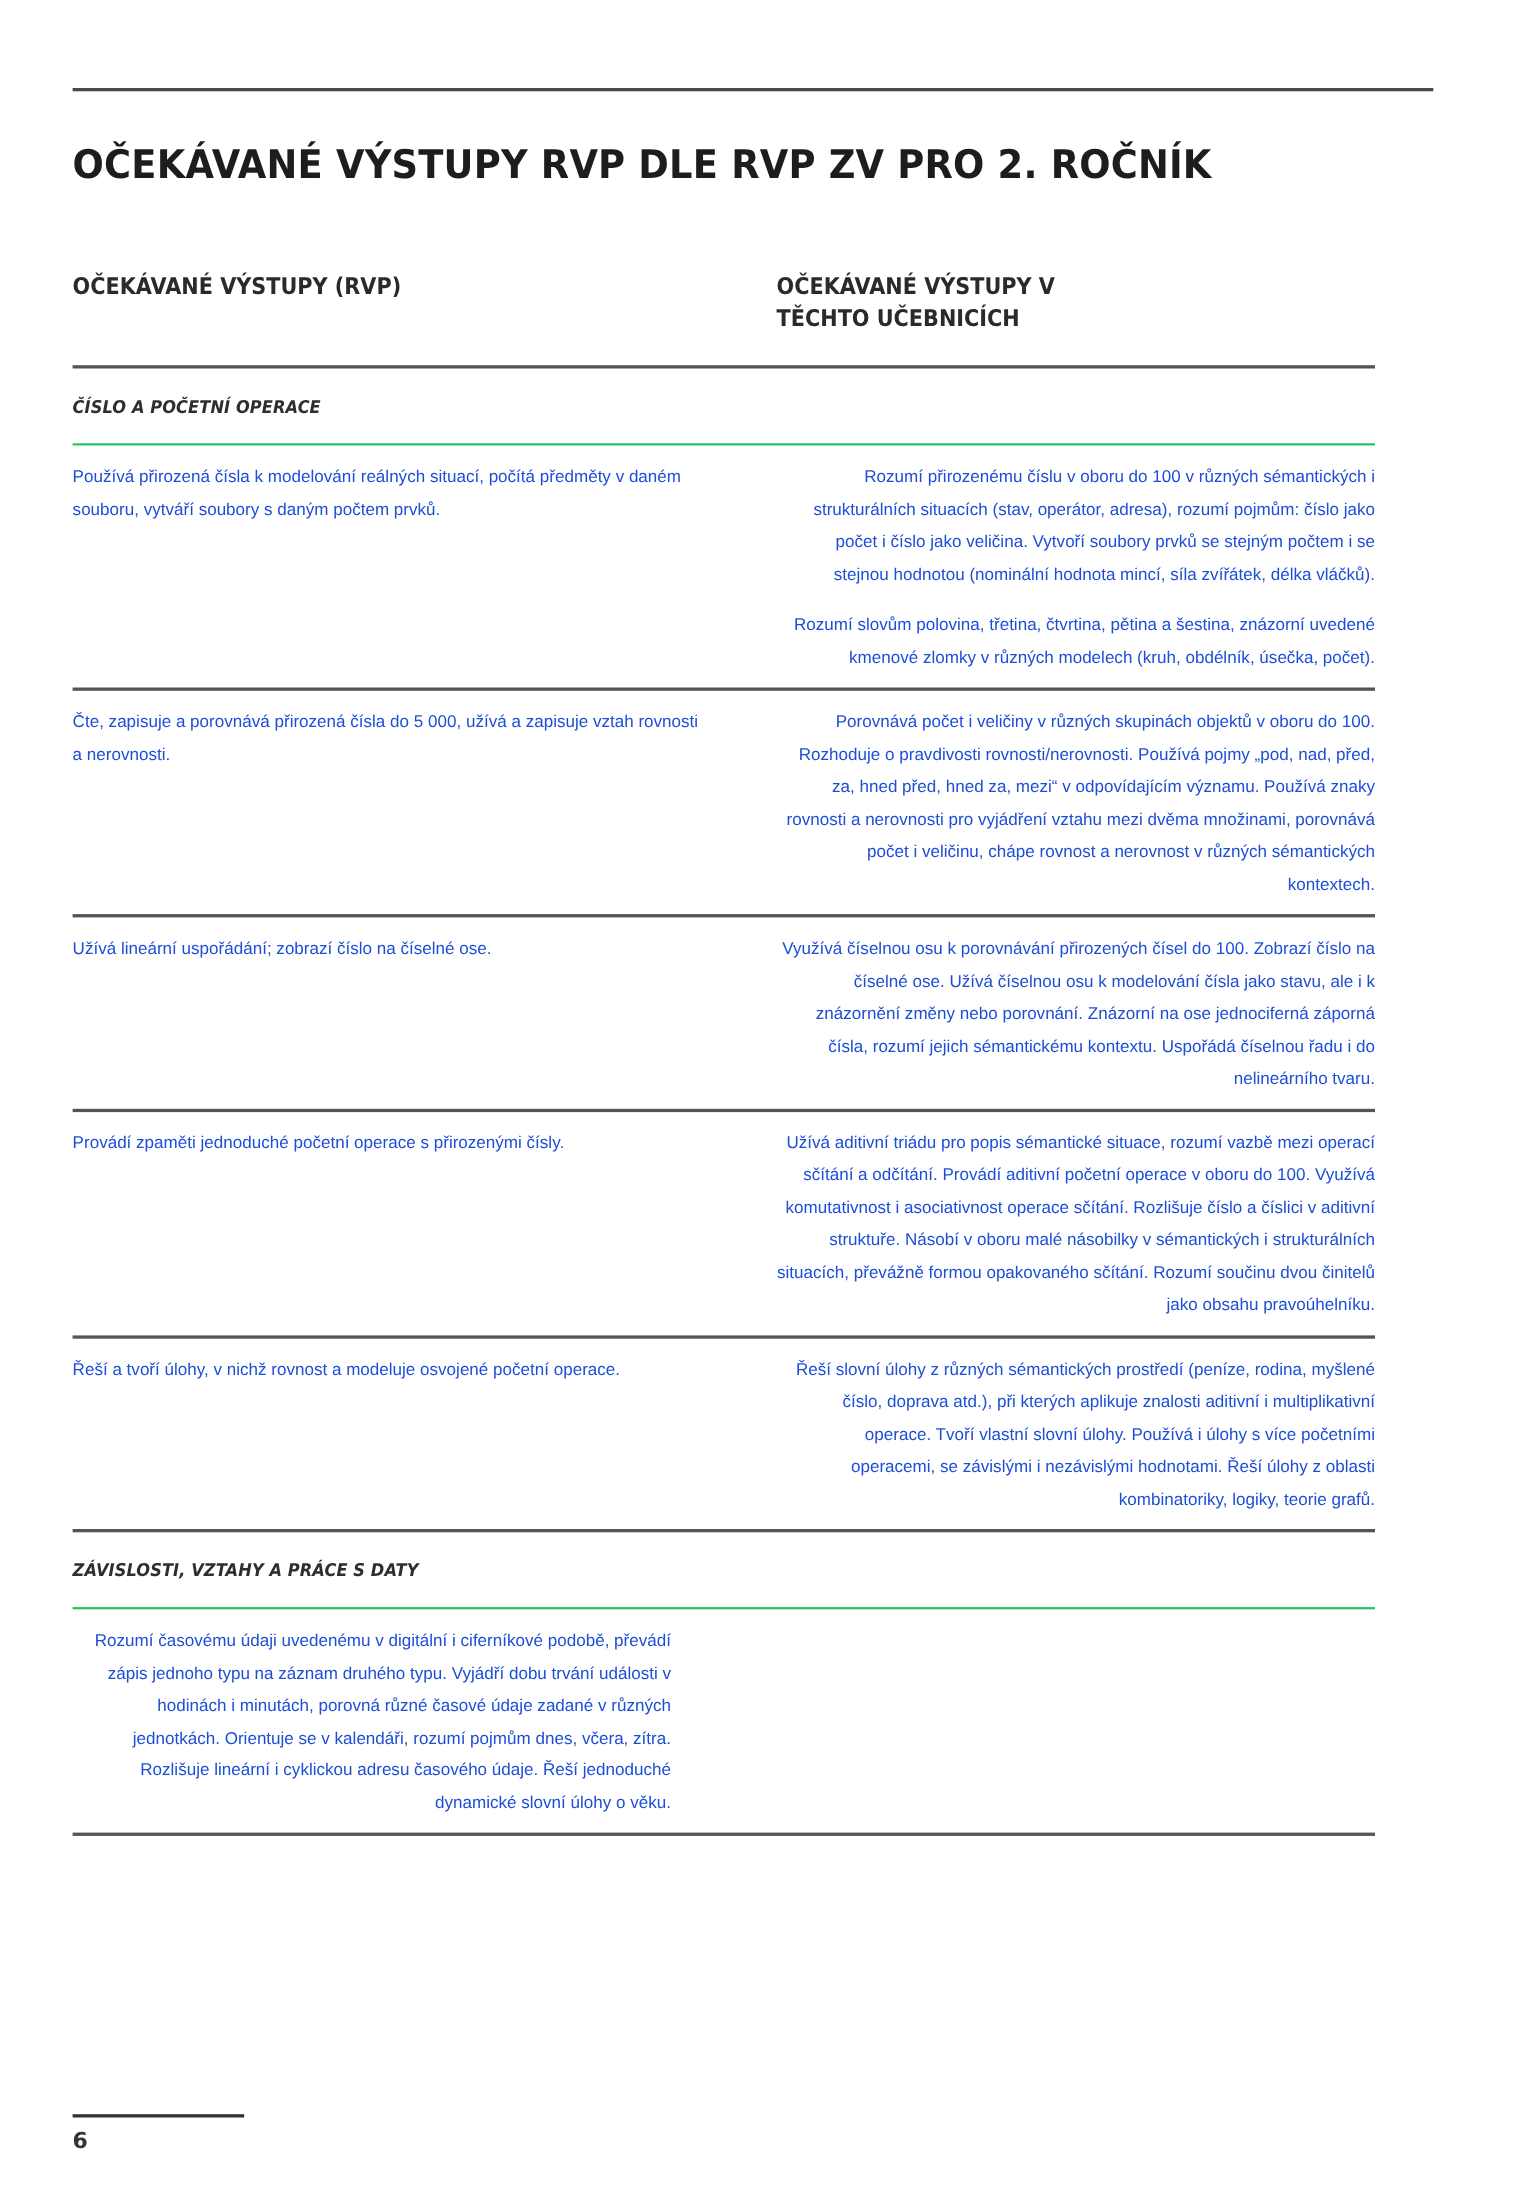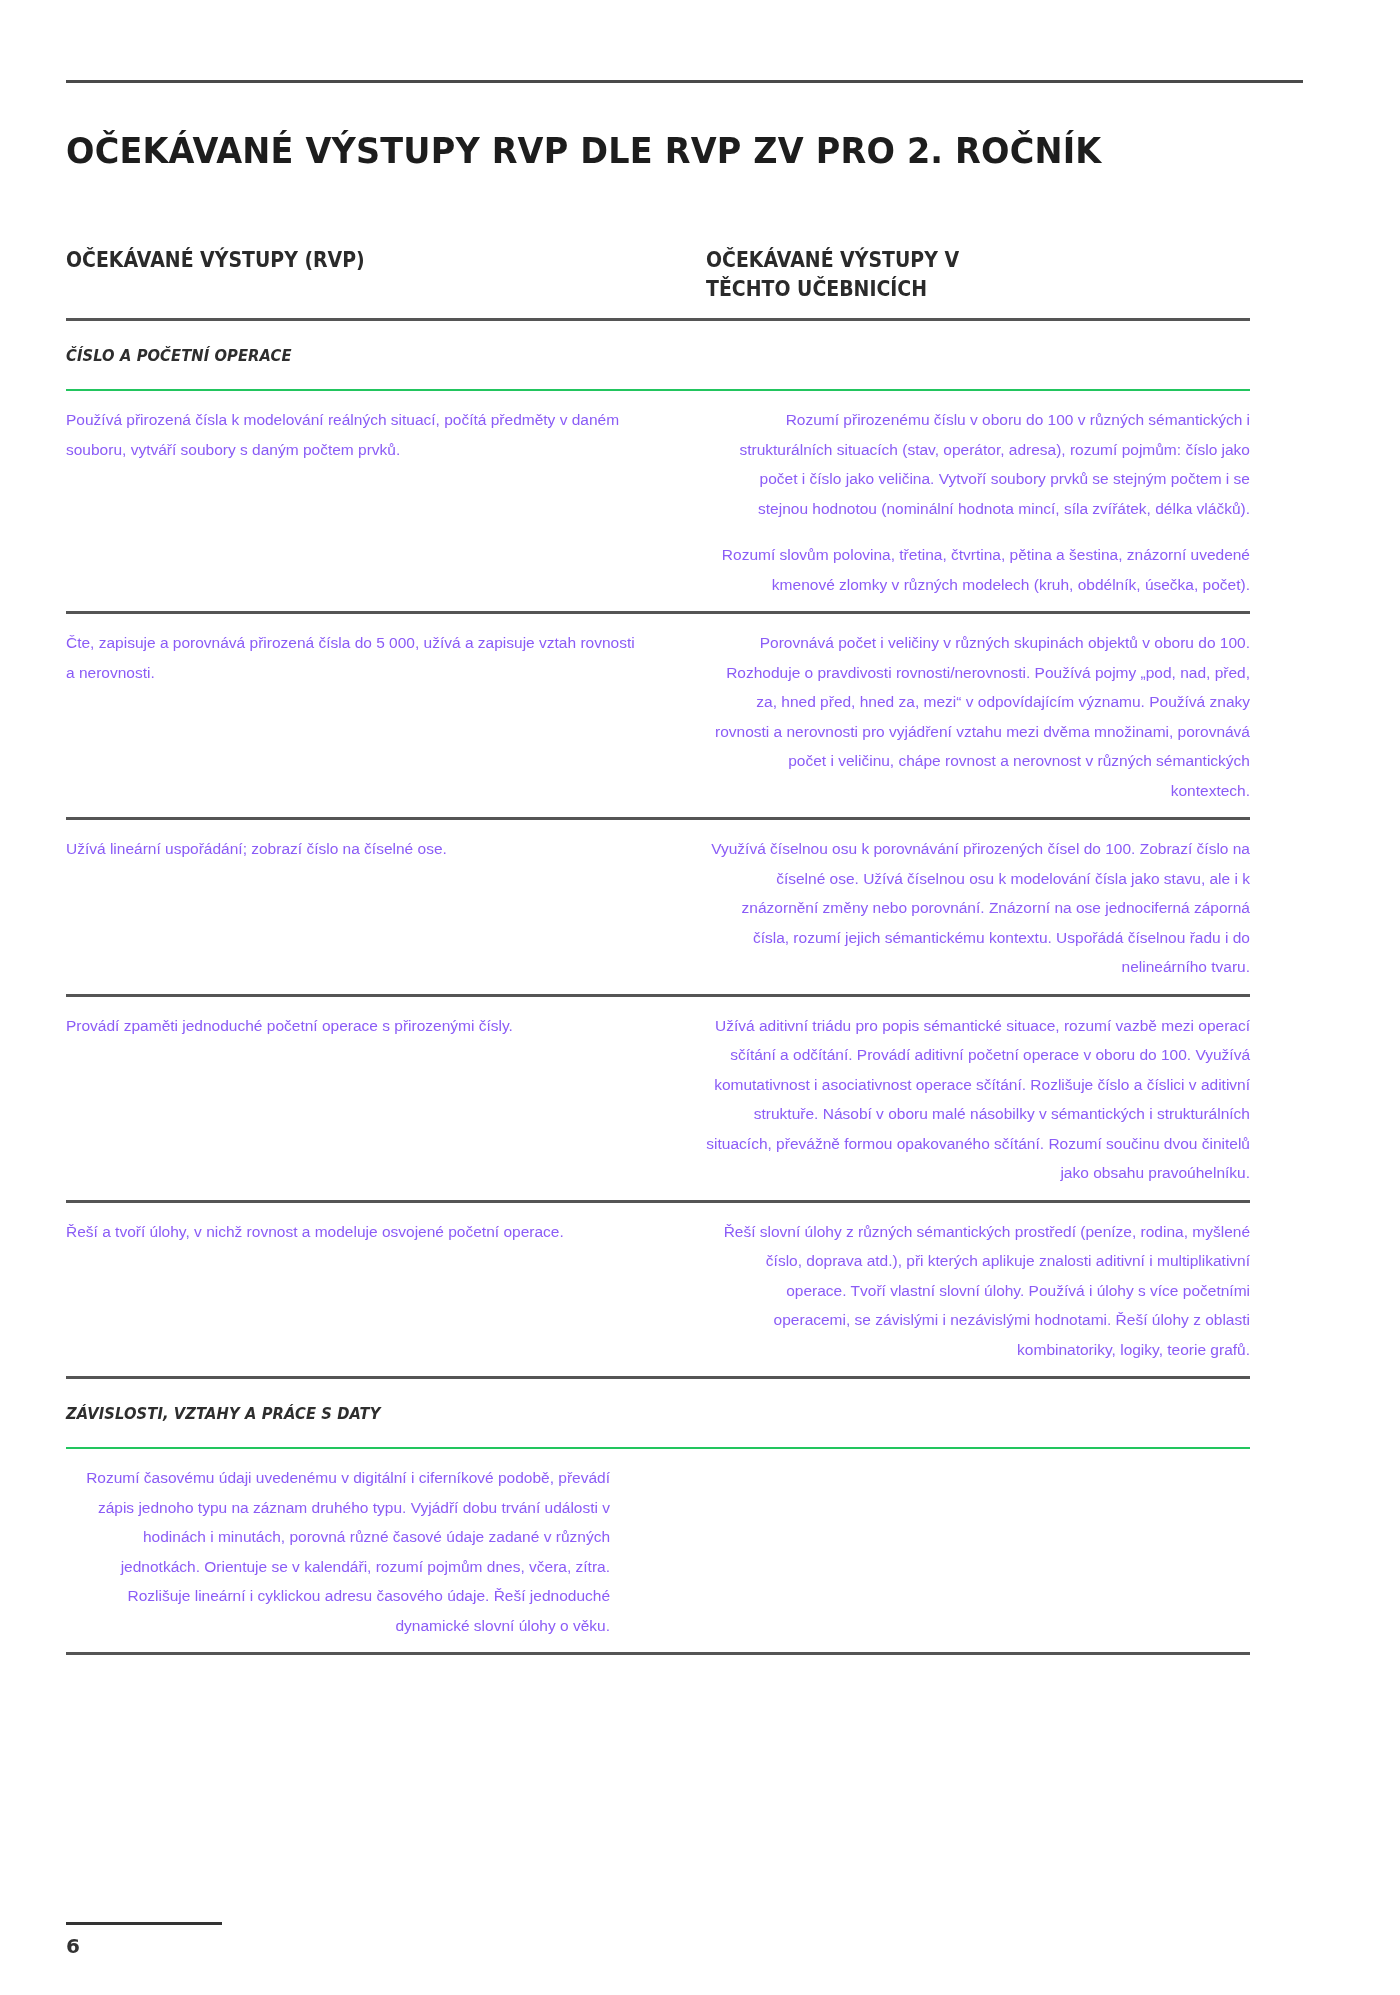--- a/index.html
+++ b/index.html
@@ -1,27 +1,27 @@
 <!DOCTYPE html>
 <html><head>
 <meta charset="utf-8">
 <style>
   html, body { margin: 0; padding: 0; background: #ffffff; }
   body { width: 1400px; height: 1995px; position: relative; font-family: "Liberation Sans", sans-serif; color: #3a3a3a; overflow: hidden; }
   .top-rule { position: absolute; left: 66px; top: 80px; width: 1237px; height: 3px; background: #4a4a4a; }
   .page-title { position: absolute; left: 66px; top: 130px; margin: 0; font-family: "DejaVu Sans", sans-serif; font-weight: bold; font-size: 36px; letter-spacing: 0.2px; color: #1d1d1d; transform: scaleX(0.93); transform-origin: left center; white-space: nowrap; }
   .table { position: absolute; left: 66px; top: 246px; width: 1184px; }
-  .thead { display: flex; padding-bottom: 14px; border-bottom: 3px solid #555; }
+  .thead { display: flex; padding-bottom: 28px; border-bottom: 3px solid #555; }
   .th { font-family: "DejaVu Sans", sans-serif; font-weight: bold; font-size: 21px; line-height: 29px; color: #2a2a2a; transform: scaleX(0.9); transform-origin: left center; }
   .th.left { width: 640px; }
   .th.right { width: 544px; }
   .section-head { height: 68px; display: flex; align-items: center; border-bottom: 2px solid #22c55e; }
   .section-head span { font-family: "DejaVu Sans", sans-serif; font-weight: bold; font-style: italic; font-size: 16px; color: #2e2e2e; letter-spacing: 0.1px; transform: scaleX(0.92); transform-origin: left center; display: inline-block; }
   .row { display: flex; border-bottom: 3px solid #555; padding: 14px 0 12px 0; }
-  .cell { font-size: 15.5px; line-height: 29.5px; color: #8b5cf6; }
+  .cell { font-size: 15.5px; line-height: 29.5px; color: #1d4ed8; }
   .cell.left { width: 640px; padding-right: 60px; box-sizing: border-box; }
   .cell.right { width: 544px; text-align: right; }
   .cell p { margin: 0; }
   .cell p + p { margin-top: 17px; }
   .footer-rule { position: absolute; left: 66px; top: 1922px; width: 156px; height: 3px; background: #333; }
   .page-number { position: absolute; left: 66px; top: 1934px; font-family: "DejaVu Sans", sans-serif; font-weight: bold; font-size: 20px; color: #333; }
 </style>
 </head>
 <body>
 

